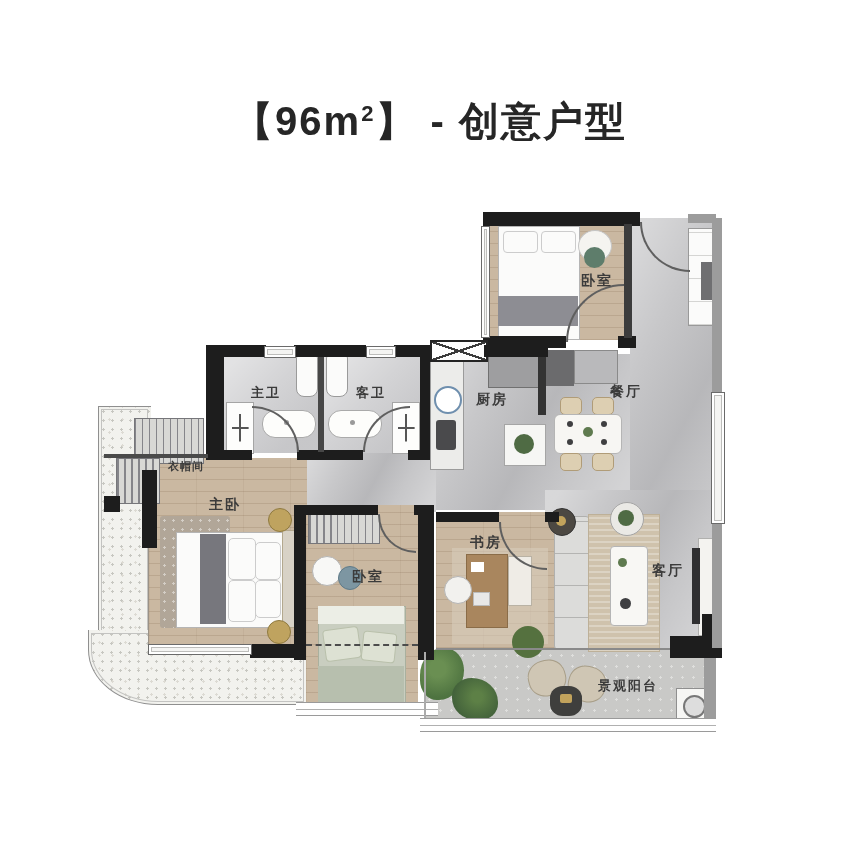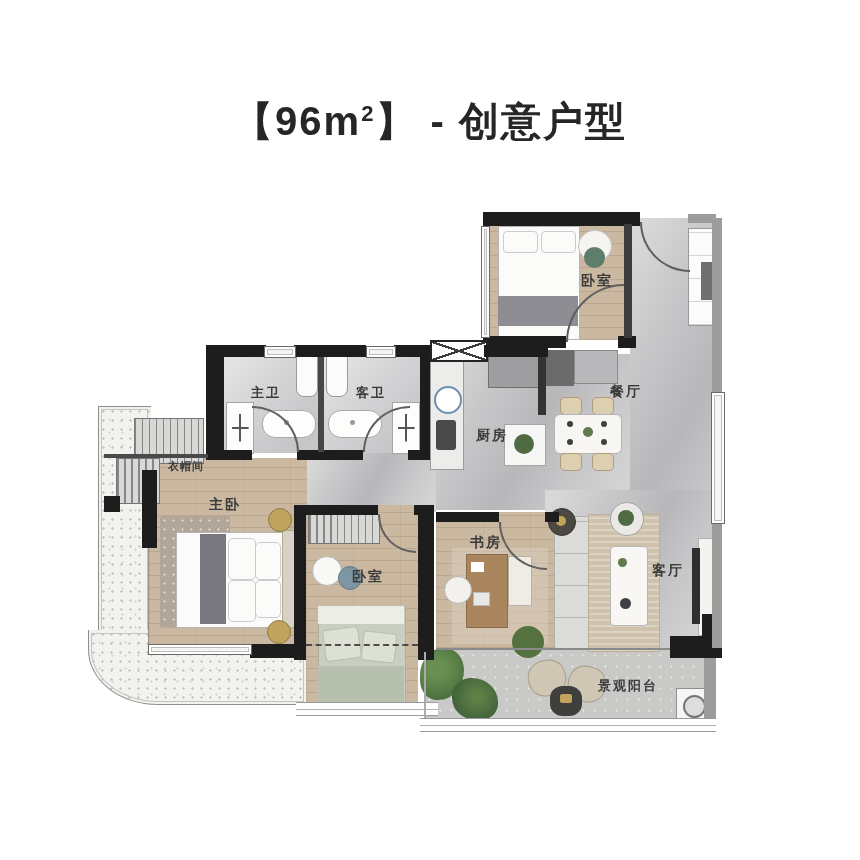--- a/index.html
+++ b/index.html
@@ -219,21 +219,21 @@
 
   <div class="a arc tl" style="left:566px;top:284px;width:56px;height:56px;"></div>
   <div class="a arc bl" style="left:640px;top:222px;width:48px;height:48px;"></div>
   <div class="a arc tr" style="left:252px;top:406px;width:45px;height:44px;"></div>
   <div class="a arc tl" style="left:363px;top:406px;width:45px;height:44px;"></div>
   <div class="a arc bl" style="left:378px;top:515px;width:36px;height:36px;"></div>
   <div class="a arc bl" style="left:499px;top:522px;width:46px;height:46px;"></div>
 
   <div class="a rlabel" style="left:597px;top:281px;">卧室</div>
   <div class="a rlabel" style="left:626px;top:392px;">餐厅</div>
-  <div class="a rlabel" style="left:492px;top:436px;">厨房</div>
+  <div class="a rlabel" style="left:492px;top:400px;">厨房</div>
   <div class="a rlabel md" style="left:266px;top:393px;">主卫</div>
   <div class="a rlabel md" style="left:371px;top:393px;">客卫</div>
   <div class="a rlabel sm" style="left:186px;top:466px;">衣帽间</div>
   <div class="a rlabel" style="left:225px;top:505px;">主卧</div>
   <div class="a rlabel" style="left:368px;top:577px;">卧室</div>
   <div class="a rlabel" style="left:486px;top:543px;">书房</div>
   <div class="a rlabel" style="left:668px;top:571px;">客厅</div>
   <div class="a rlabel md" style="left:628px;top:686px;text-align:right;">景观阳台</div>
 
 

